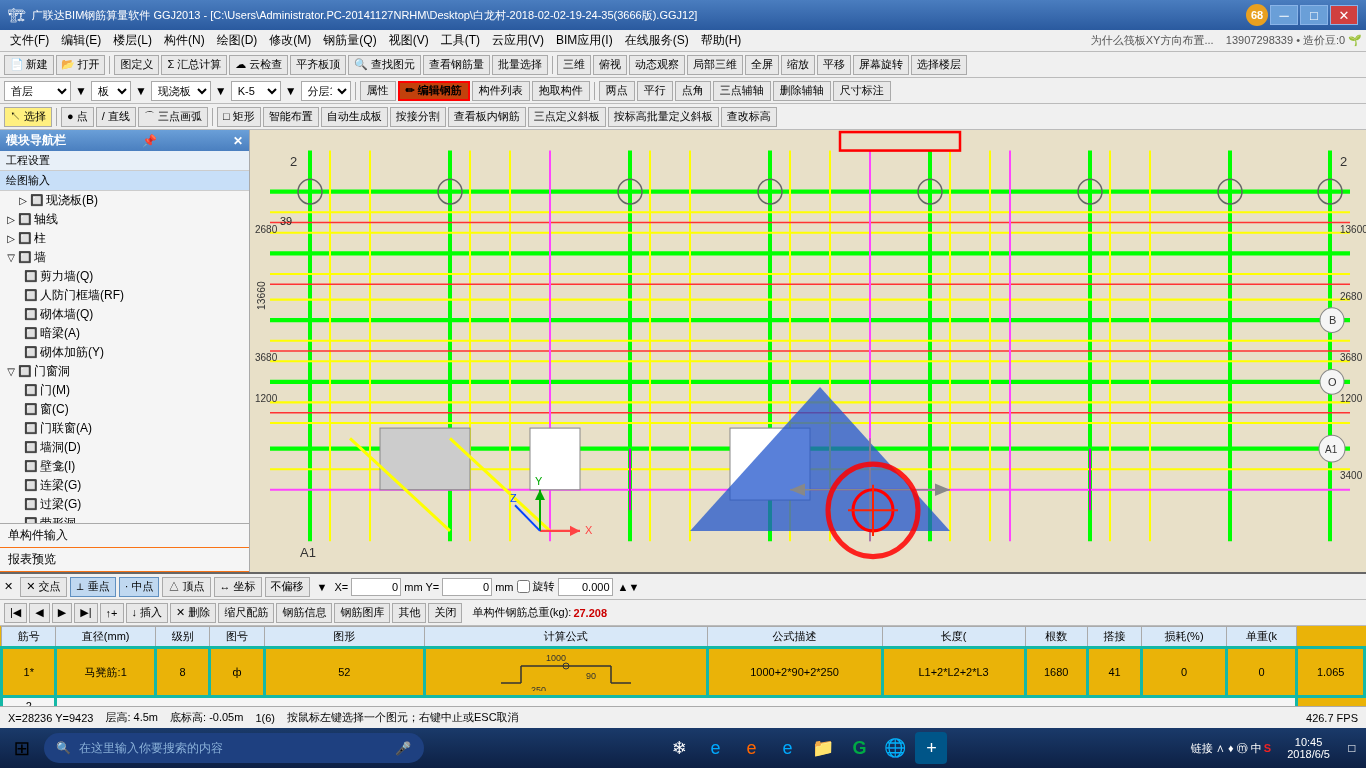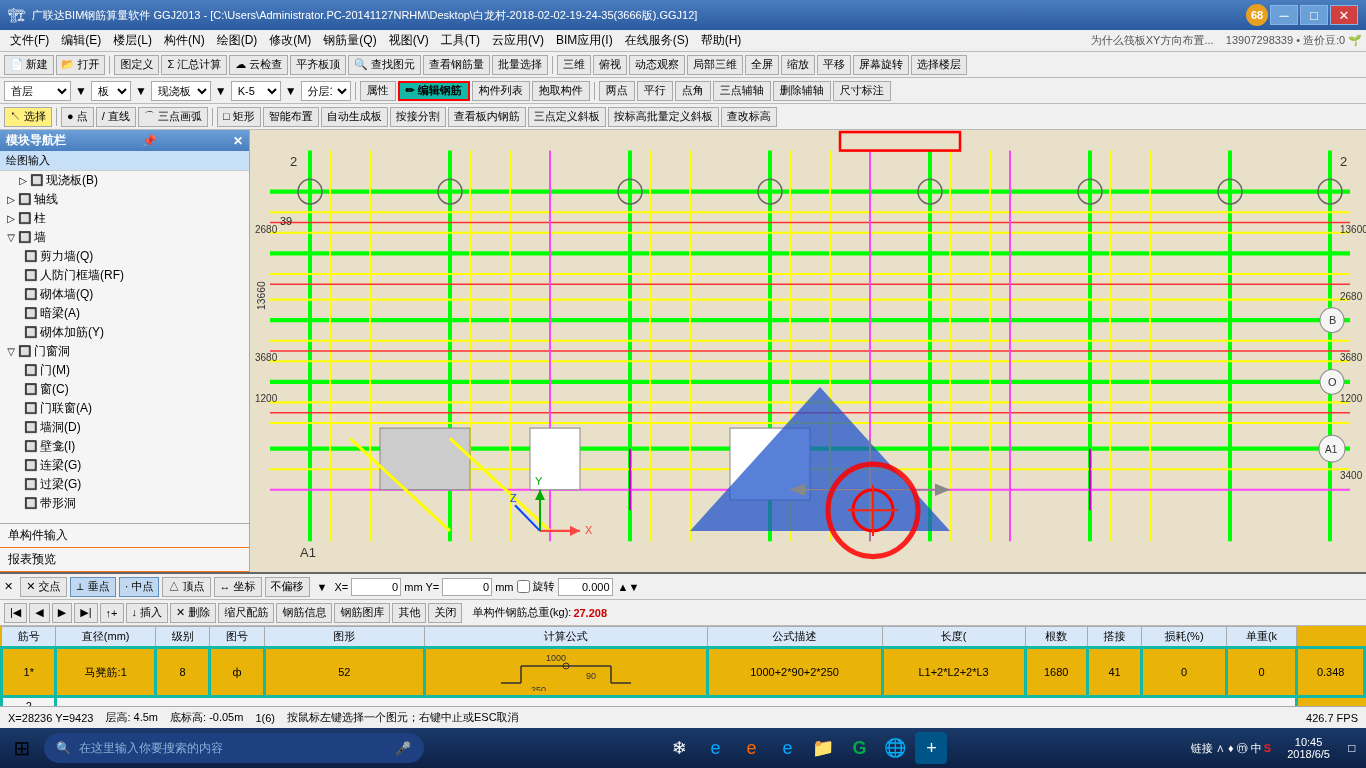--- a/index.html
+++ b/index.html
@@ -441,21 +441,21 @@
     <span style="margin:0 2px;">▼</span>
     <select class="toolbar2-select" style="width:50px;">
       <option>K-5</option>
     </select>
     <span style="margin:0 2px;">▼</span>
     <select class="toolbar2-select" style="width:50px;">
       <option>分层1</option>
     </select>
     <div class="tb-separator"></div>
     <button class="toolbar2-btn">属性</button>
-    <button class="toolbar2-btn highlight" style="background:#14b8a6; border:2px solid red; color:black; font-weight:bold;">✏ 编辑钢筋</button>
+    <button class="toolbar2-btn highlight" style="background:#c2410c; border:2px solid red; color:black; font-weight:bold;">✏ 编辑钢筋</button>
     <button class="toolbar2-btn">构件列表</button>
     <button class="toolbar2-btn">抱取构件</button>
     <div class="tb-separator"></div>
     <button class="toolbar2-btn">两点</button>
     <button class="toolbar2-btn">平行</button>
     <button class="toolbar2-btn">点角</button>
     <button class="toolbar2-btn">三点辅轴</button>
     <button class="toolbar2-btn">删除辅轴</button>
     <button class="toolbar2-btn">尺寸标注</button>
   </div>
@@ -478,20 +478,21 @@
   </div>
 
   <div id="main-area" style="display:flex; flex:1; overflow:hidden;">
 
     <div id="left-panel">
       <div id="panel-title">
         <span>模块导航栏</span>
         <span style="cursor:pointer;">📌</span>
         <span id="panel-title-close">✕</span>
       </div>
+      <div class="panel-section">工程设置</div>
       <div class="panel-section" style="background:#c8dff8; font-weight:normal;">绘图输入</div>
       <div class="tree-container">
 
         <div class="tree-item" style="padding-left:16px;">
           <span class="tree-toggle">▷</span>
           <span class="tree-icon">🔲</span>
           <span>现浇板(B)</span>
         </div>
         <div class="tree-item" style="padding-left:4px;">
           <span class="tree-toggle">▷</span>
@@ -782,21 +783,21 @@
 
                 <circle cx="75" cy="15" r="3" fill="none" stroke="#333" stroke-width="1"></circle>
               </svg>
             </td>
             <td>1000+2*90+2*250</td>
             <td>L1+2*L2+2*L3</td>
             <td>1680</td>
             <td>41</td>
             <td>0</td>
             <td>0</td>
-            <td>0.348</td>
+            <td>1.065</td>
           </tr>
           <tr>
             <td>2</td>
             <td colspan="11"></td>
           </tr>
         </tbody>
       </table>
     </div>
 
     <div id="statusbar">

